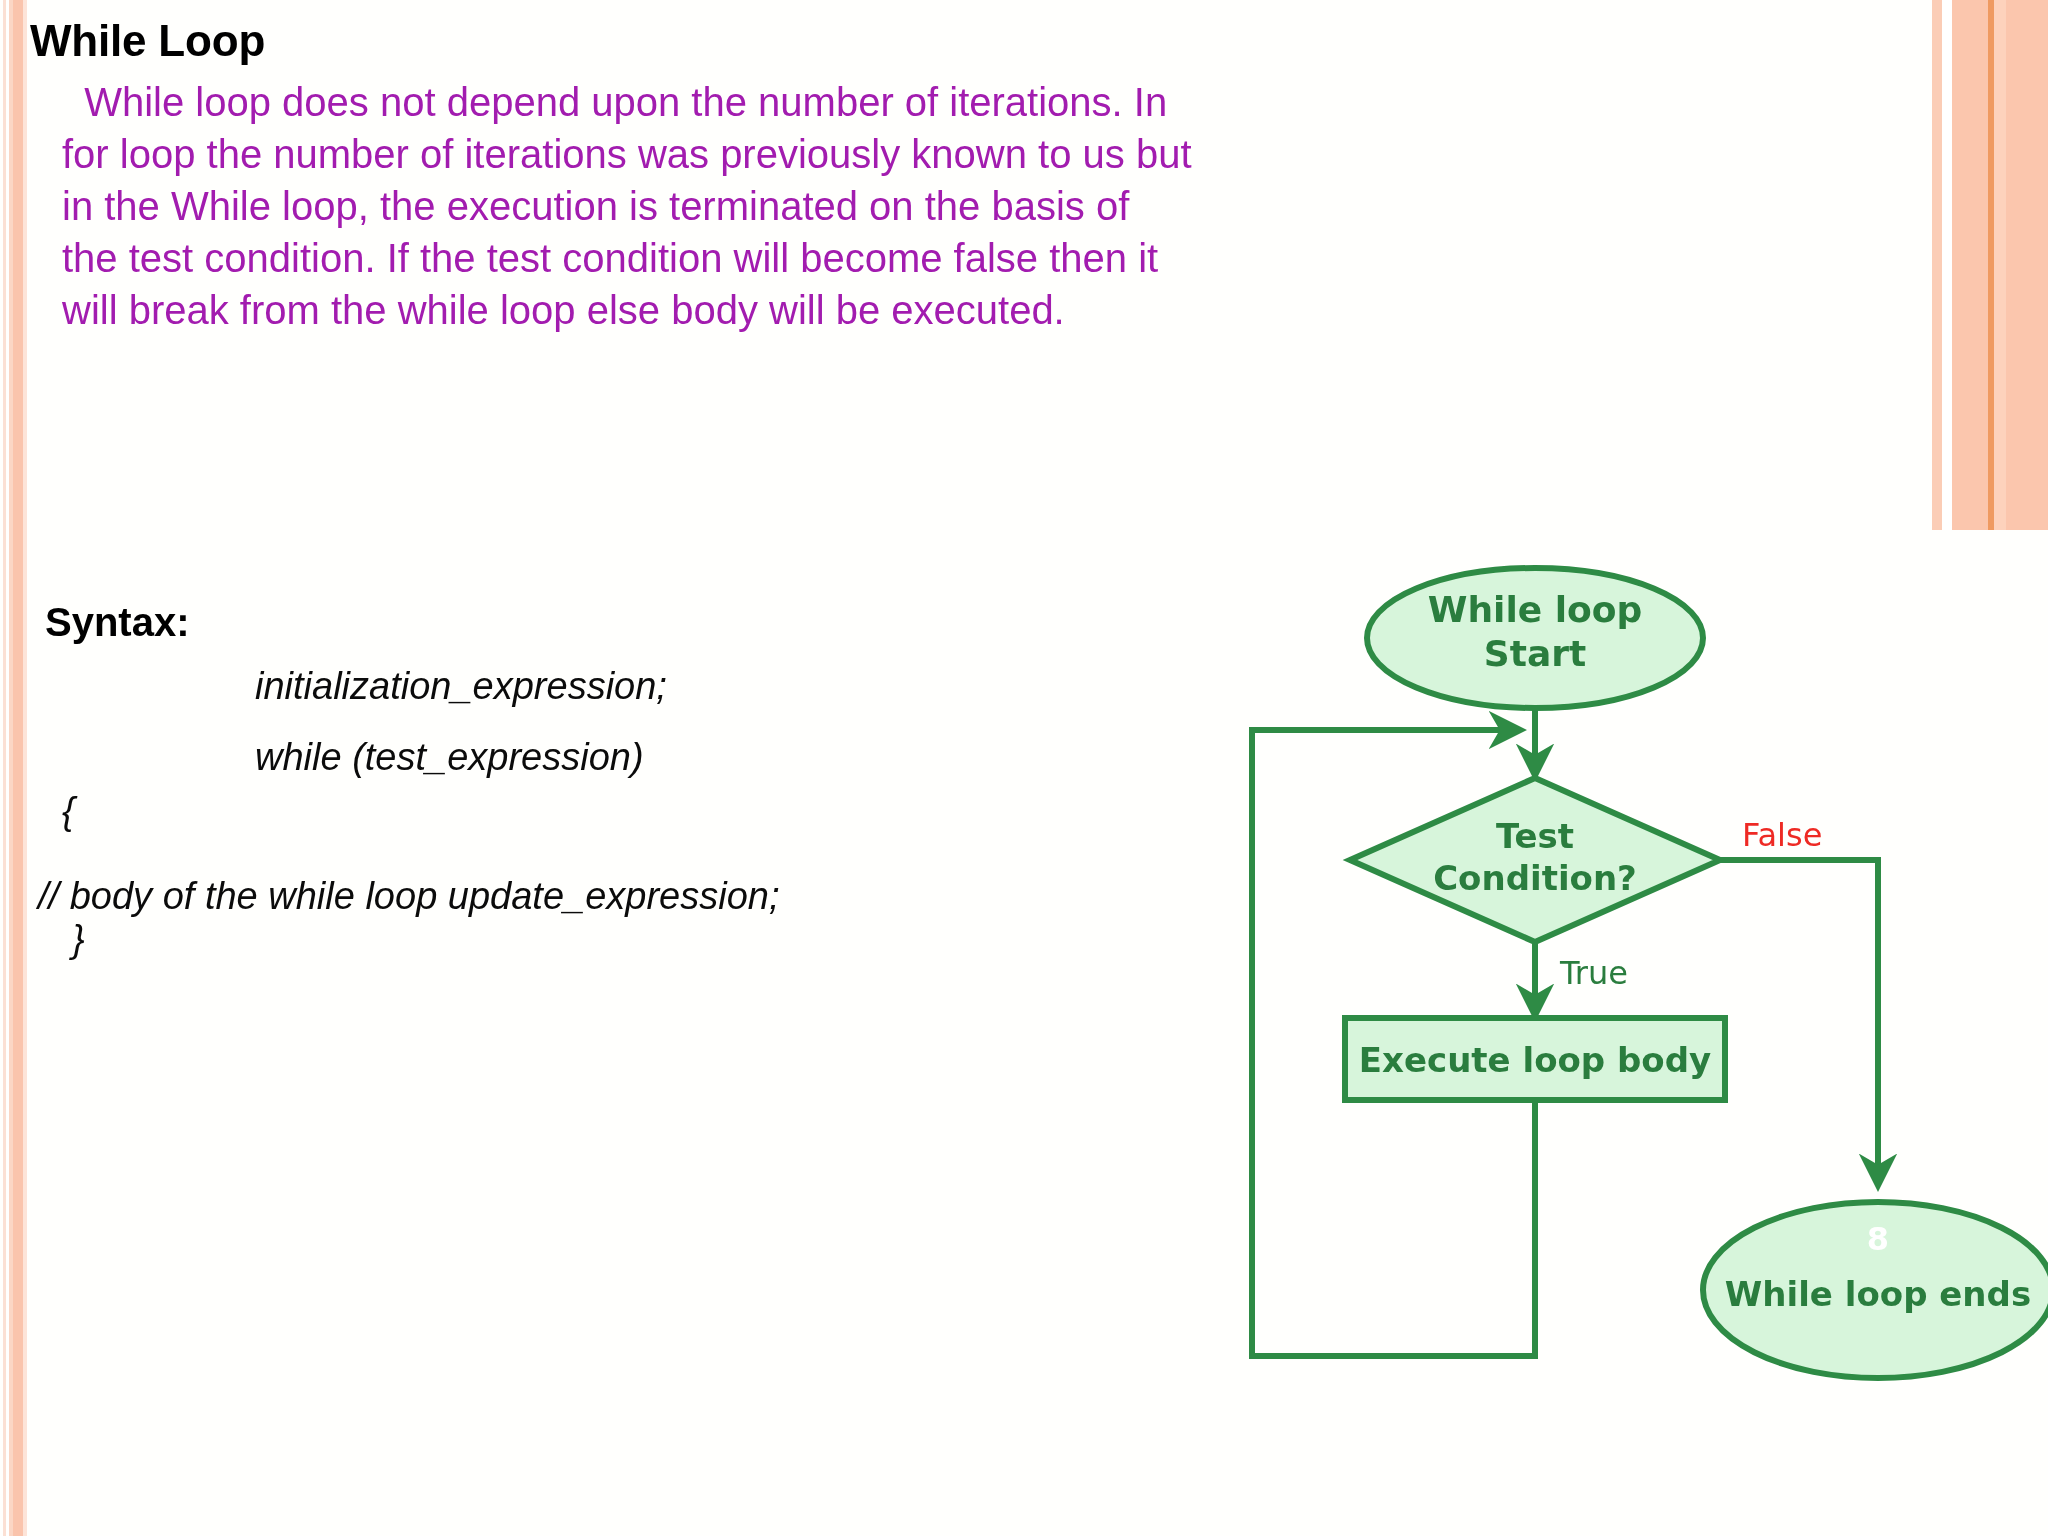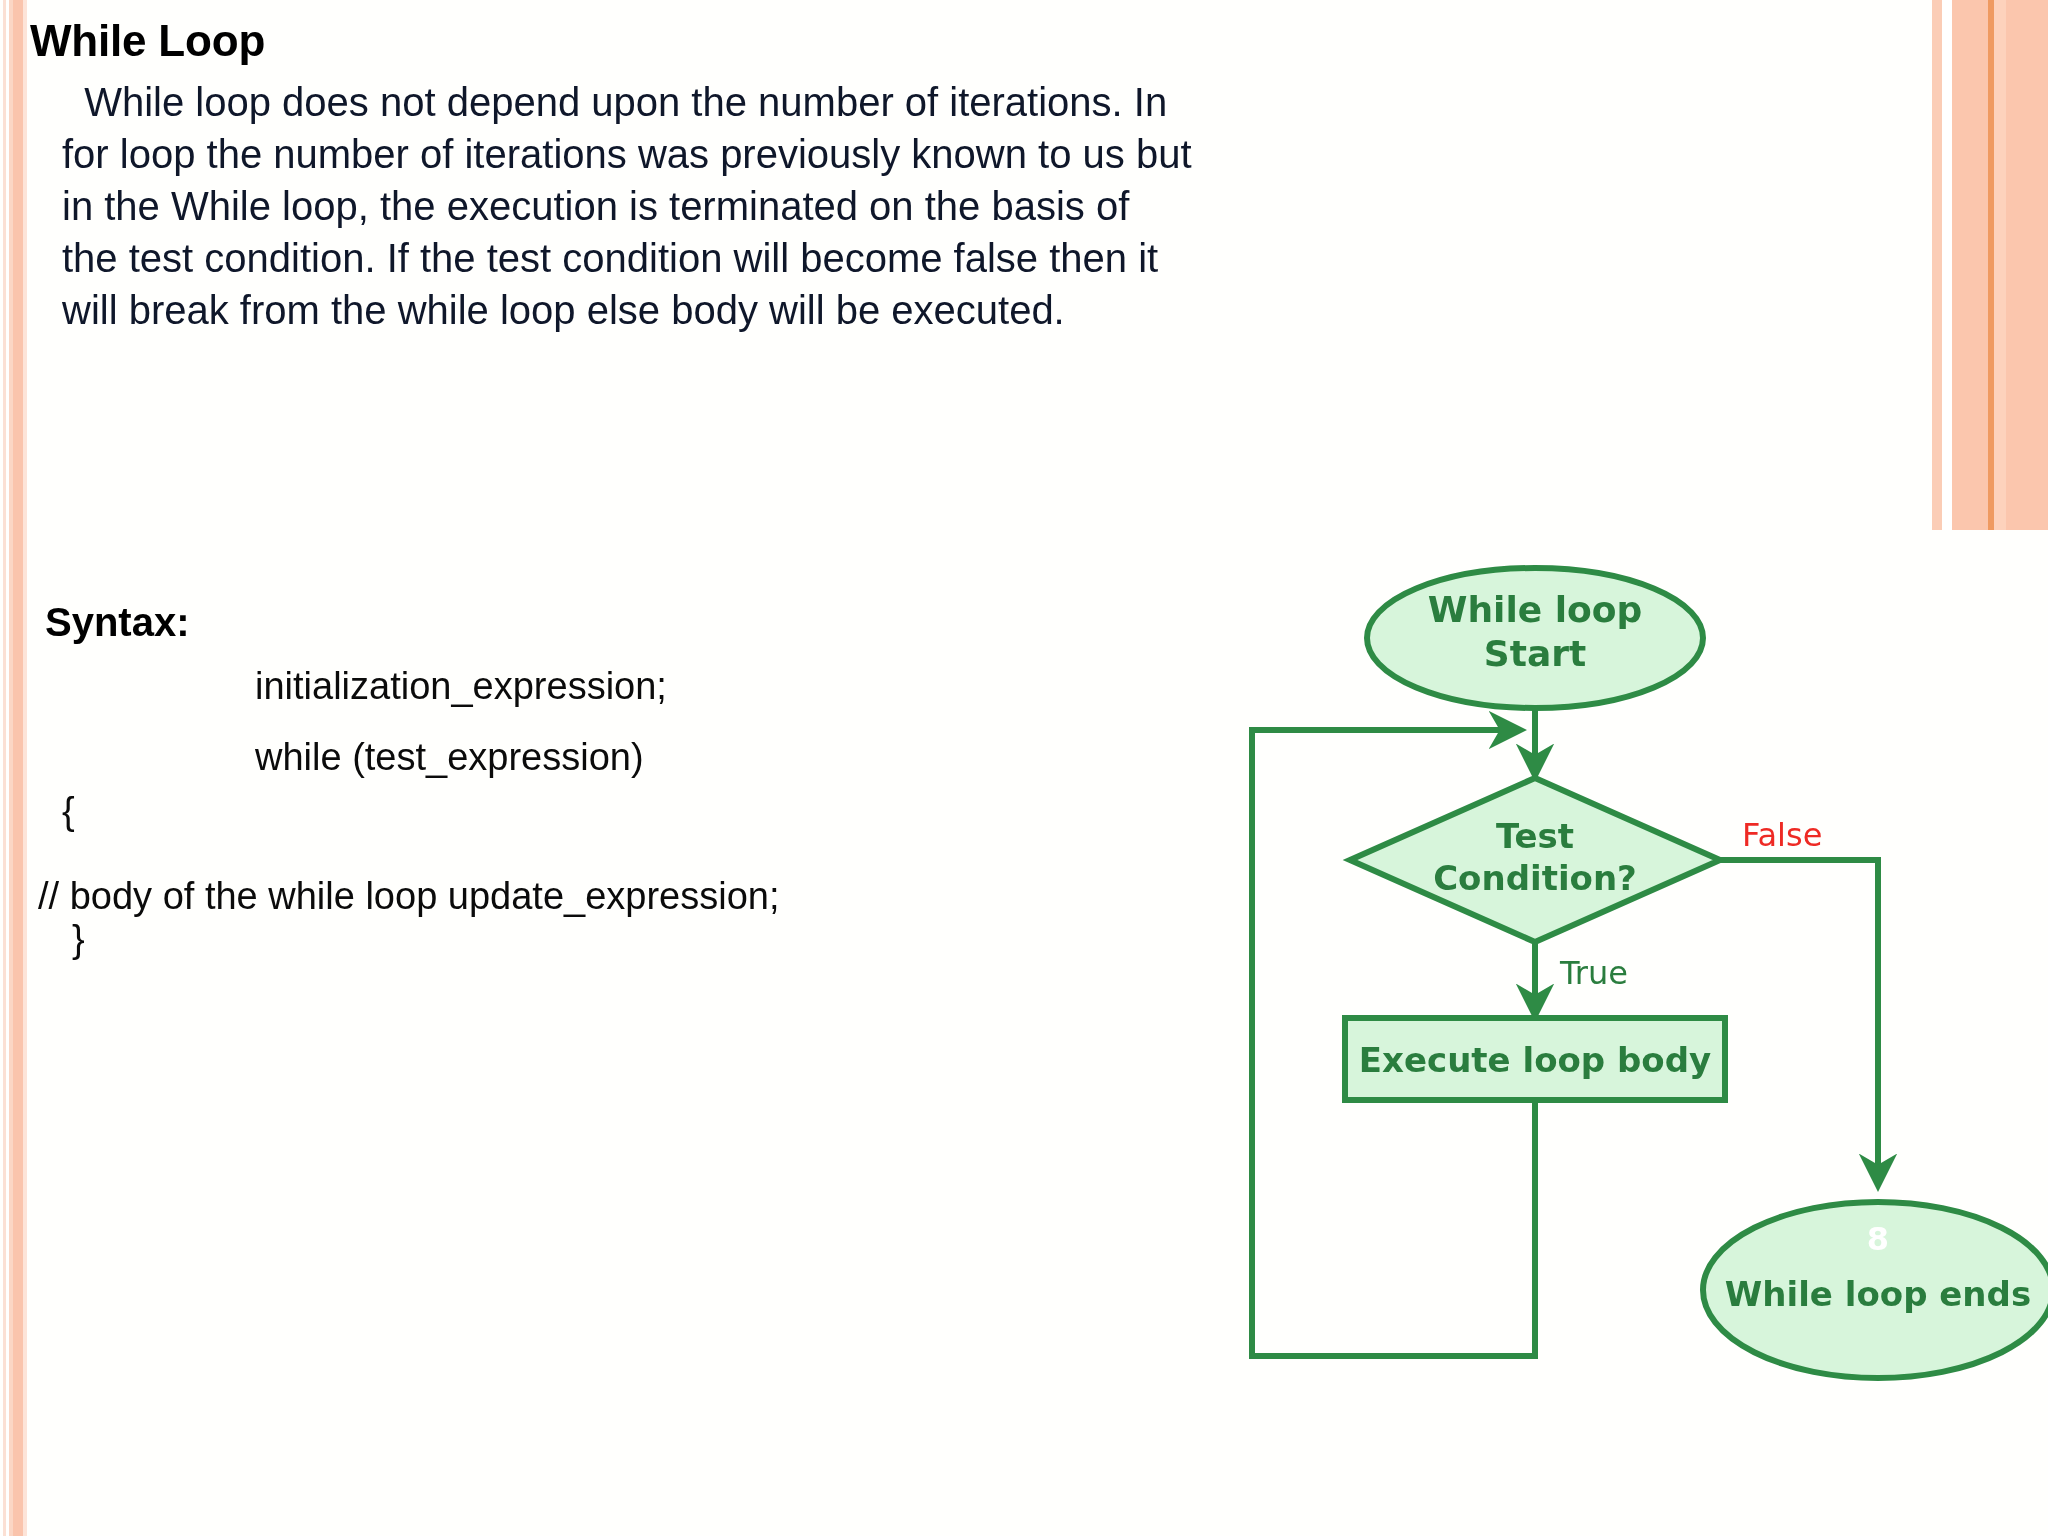--- a/index.html
+++ b/index.html
@@ -29,30 +29,30 @@
 
   
   .slide-title{
     position:absolute;left:30px;top:16px;
     font-size:44px;font-weight:bold;color:#000000;
     font-stretch:condensed;letter-spacing:-0.2px;
     white-space:nowrap;
   }
   .body-paragraph{
     position:absolute;left:62px;top:76px;width:1130px;
-    font-size:40px;line-height:52px;color:#0f172a;
+    font-size:40px;line-height:52px;color:#a21caf;
     font-stretch:condensed;
     white-space:pre-wrap;
   }
   .syntax-label{
     position:absolute;left:45px;top:600px;
     font-size:40px;font-weight:bold;color:#000000;
     font-stretch:condensed;
   }
-  .code-line{position:absolute;color:#0b0b0b;font-size:38px;font-stretch:condensed;white-space:pre;}
+  .code-line{position:absolute;color:#0b0b0b;font-size:38px;font-stretch:condensed;white-space:pre;font-style:italic;}
   .cl-init{left:255px;top:665px;}
   .cl-while{left:255px;top:728px;margin-top:8px;}
   .cl-open{left:62px;top:790px;}
   .cl-body{left:38px;top:855px;margin-top:20px;}
   .cl-close{left:72px;top:918px;}
 
   
   .flowchart{position:absolute;left:1230px;top:560px;width:818px;height:976px;}
   .flowchart svg{display:block;}
   .fc-text{

